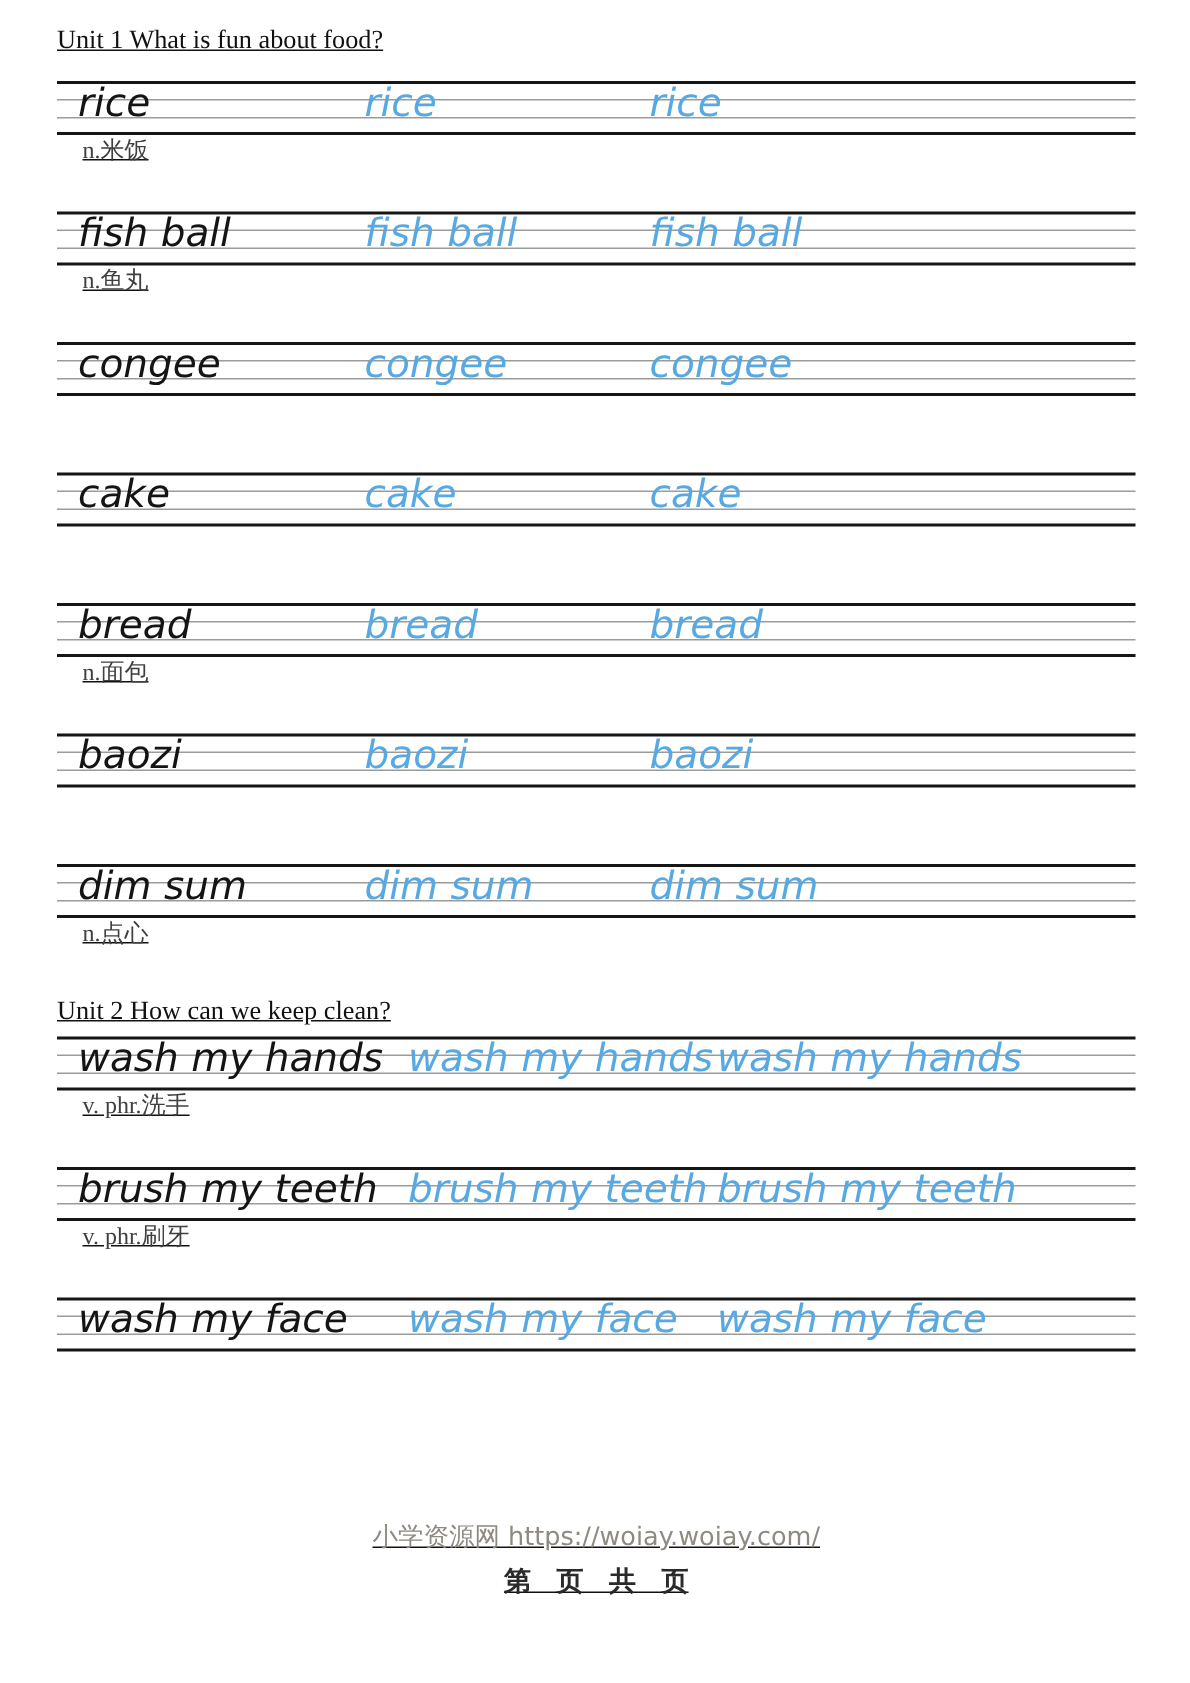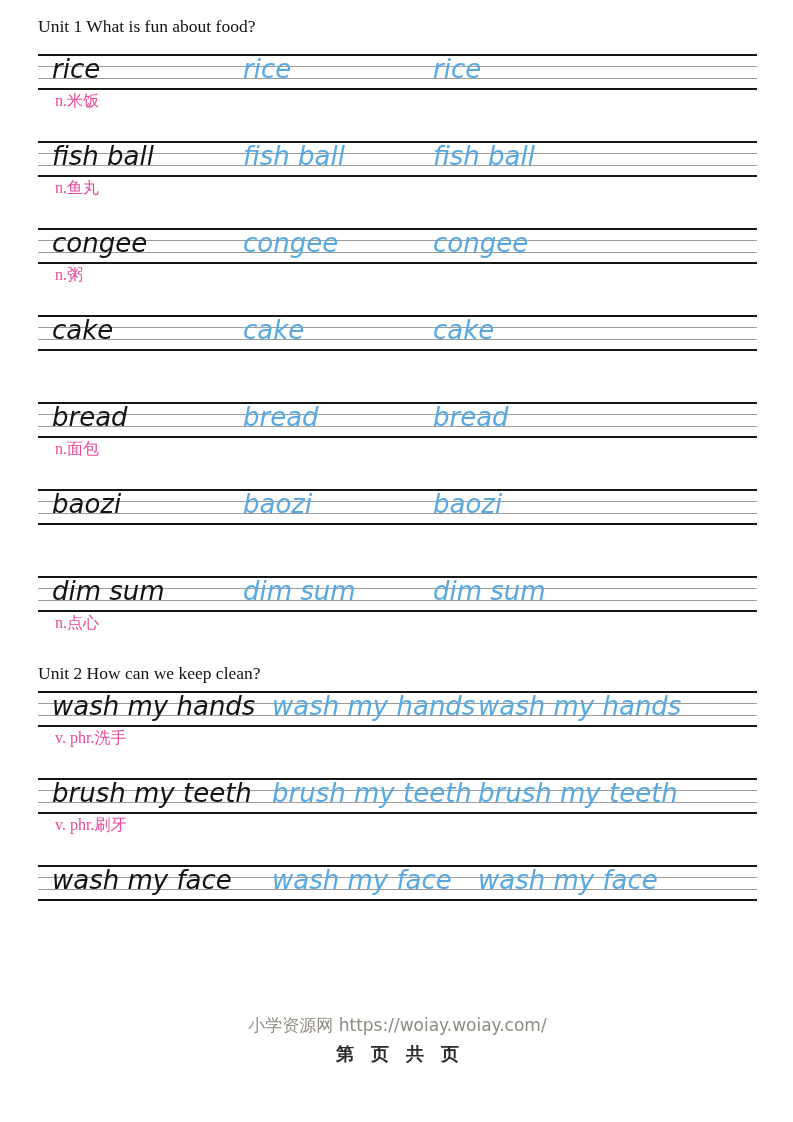--- a/index.html
+++ b/index.html
@@ -3,41 +3,41 @@
 <meta charset="utf-8">
 <style>
   html,body{margin:0;padding:0;background:#ffffff;}
   .sheet{position:relative;width:793px;height:1122px;background:#ffffff;overflow:hidden;
          font-family:"Liberation Serif",serif;color:#111;}
   
   .title{padding-top:6px;text-align:center;font-family:"Liberation Sans","DejaVu Sans",sans-serif;
          font-weight:bold;font-size:35px;line-height:42px;letter-spacing:0px;color:#111;white-space:nowrap;}
   .title .red{color:#cc1111;}
   
-  .content{margin:12px 36px 0 38px;}
+  .content{margin:12px 36px 0 38px;text-decoration:underline;}
   .unit-heading{margin-top:16px;font-size:17.5px;line-height:20px;color:#111;}
   .rows{margin-top:18px;}
   .rows2{margin-top:8px;}
   
   .row{height:87px;}
   .grid{position:relative;height:22px;}
   .l{position:absolute;left:0;right:0;}
   .l1{top:0;height:2px;background:#161616;}
   .l2{top:12px;height:1.3px;background:#9b9b9b;}
   .l3{top:24px;height:1.3px;background:#9b9b9b;}
   .l4{top:34px;height:2px;background:#161616;}
   .w{position:absolute;top:-3px;font-family:"DejaVu Sans",sans-serif;font-style:italic;
      font-size:26px;line-height:36px;white-space:nowrap;z-index:2;}
   .sample{left:14px;color:#141414;}
   .trace{color:#58a9e2;}
   .short .t1{left:205px;}
   .short .t2{left:395px;}
   .phrase .t1{left:234px;}
   .phrase .t2{left:440px;}
-  .label{margin:15px 0 0 17px;font-size:16px;line-height:20px;color:#ec4899;}
+  .label{margin:15px 0 0 17px;font-size:16px;line-height:20px;color:#404040;}
   
   .footer{margin-top:62px;text-align:center;}
   .site{font-family:"DejaVu Sans","Liberation Sans",sans-serif;font-size:17px;line-height:22px;color:#8e8a82;}
   .pageline{margin-top:8px;font-family:"Liberation Sans","DejaVu Sans",sans-serif;
             font-size:18px;line-height:20px;font-weight:600;color:#2a2a2a;word-spacing:12px;}
 </style>
 </head>
 <body>
 
 <div class="sheet">
@@ -78,21 +78,20 @@
       <div class="row short">
         <div class="grid">
           <i class="l l1"></i>
           <i class="l l2"></i>
           <i class="l l3"></i>
           <i class="l l4"></i>
           <span class="w sample">congee</span>
           <span class="w trace t1">congee</span>
           <span class="w trace t2">congee</span>
         </div>
-        <div class="label">n.粥</div>
       </div>
 
       <div class="row short">
         <div class="grid">
           <i class="l l1"></i>
           <i class="l l2"></i>
           <i class="l l3"></i>
           <i class="l l4"></i>
           <span class="w sample">cake</span>
           <span class="w trace t1">cake</span>

